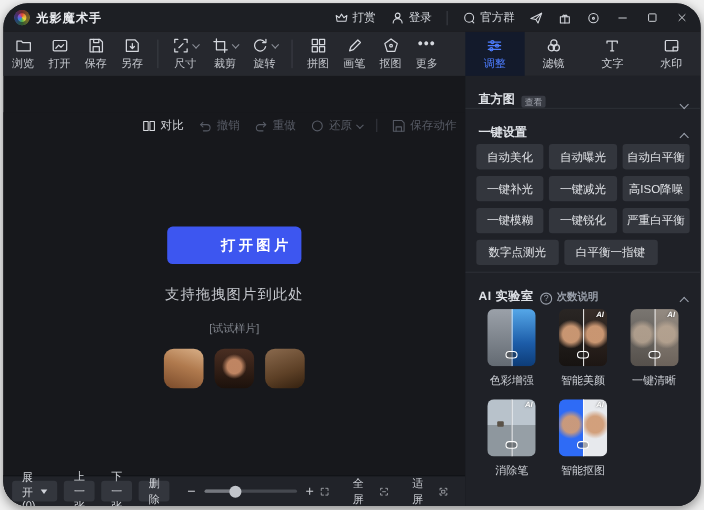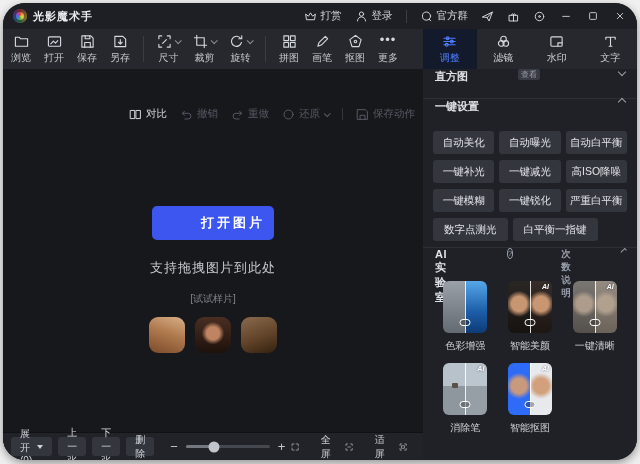--- a/index.html
+++ b/index.html
@@ -71,21 +71,21 @@
   .zg.plus::after { content:"+"; }
   .slider { width:84px; height:3px; background:#45484f; border-radius:2px; position:relative; }
   .slider .fill { position:absolute; left:0; top:0; bottom:0; width:33%; background:#75787f; border-radius:2px; }
   .slider .handle { position:absolute; top:50%; left:33%; transform:translate(-50%,-50%); width:11px; height:11px; border-radius:50%; background:#c2c5cb; }
   .bb-right { margin-left:auto; display:flex; align-items:center; gap:11px; }
   .bb-view { display:flex; align-items:center; gap:21px; font-size:10px; color:#c9ccd2; }
   .bb-view .ic { width:12px; height:12px; stroke:#c9ccd2; }
 
   
   .panel { width:214px; flex:none; background:#1f2127; display:flex; flex-direction:column; overflow:hidden; }
-  .sec-header { height:29px; display:flex; align-items:flex-start; padding:0 12px; flex:none;gap:44px; }
+  .sec-header { height:29px; display:flex; align-items:flex-end; padding:0 12px; flex:none; }
   .sec-title { font-size:11px; font-weight:bold; color:#dfe2e7; }
   .badge { margin-left:6px; background:#383b43; border-radius:2px; font-size:8px; color:#a0a4ad; padding:0 3px; }
   .chev { width:6px; height:6px; border-right:1.4px solid #9aa0ab; border-bottom:1.4px solid #9aa0ab; margin-left:auto; }
   .chev.down { transform:rotate(45deg); }
   .chev.up { transform:rotate(-135deg); }
   .pdiv { height:1px; background:#2c2f36; flex:none; }
 
   .ok-rows { padding:3px 10px 6px; display:flex; flex-direction:column; gap:6px; flex:none; }
   .ok-row { display:flex; gap:5px; }
   .ok-btn { height:23px; background:#33363d; border:none; border-radius:3px; color:#e2e4e8; font-size:10.5px; font-family:inherit;
@@ -304,30 +304,30 @@
       <div class="tab">
         <svg class="ic" viewBox="0 0 16 16">
             <circle cx="8" cy="5.4" r="3"></circle>
             <circle cx="5.6" cy="10" r="3"></circle>
             <circle cx="10.4" cy="10" r="3"></circle>
           </svg>
         <span>滤镜</span>
       </div>
       <div class="tab">
         <svg class="ic" viewBox="0 0 16 16">
+            <path d="M3 3.5 h10 M3 3.5 v2 M13 3.5 v2 M8 3.5 V13 M6.5 13 h3"></path>
+          </svg>
+        <span>文字</span>
+      </div>
+      <div class="tab">
+        <svg class="ic" viewBox="0 0 16 16">
             <rect x="2" y="3" width="12" height="10" rx="1"></rect>
             <path d="M9.5 13 V9.5 H14"></path>
           </svg>
         <span>水印</span>
-      </div>
-      <div class="tab">
-        <svg class="ic" viewBox="0 0 16 16">
-            <path d="M3 3.5 h10 M3 3.5 v2 M13 3.5 v2 M8 3.5 V13 M6.5 13 h3"></path>
-          </svg>
-        <span>文字</span>
       </div>
     </div>
   </div>
 
   <div class="main">
 
     <div class="canvas">
       <div class="canvas-toolbar">
         <span class="ct-item enabled">
           <svg class="ic" viewBox="0 0 16 16">

